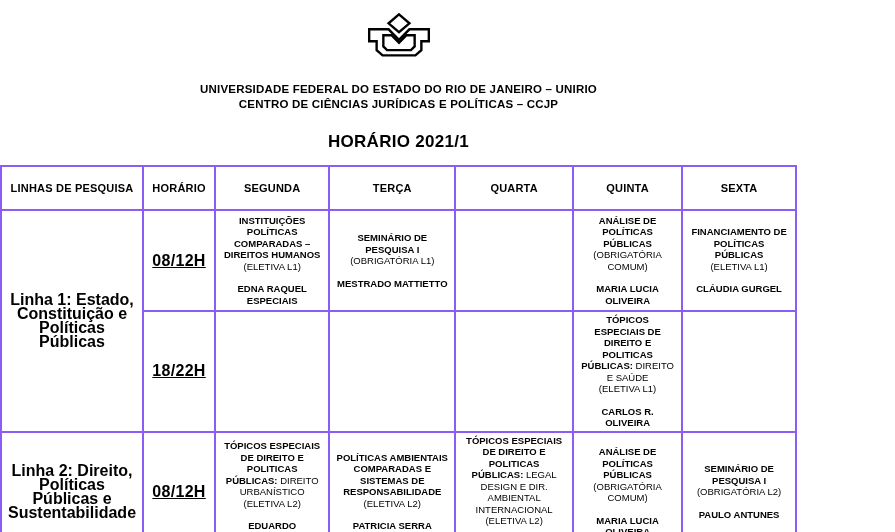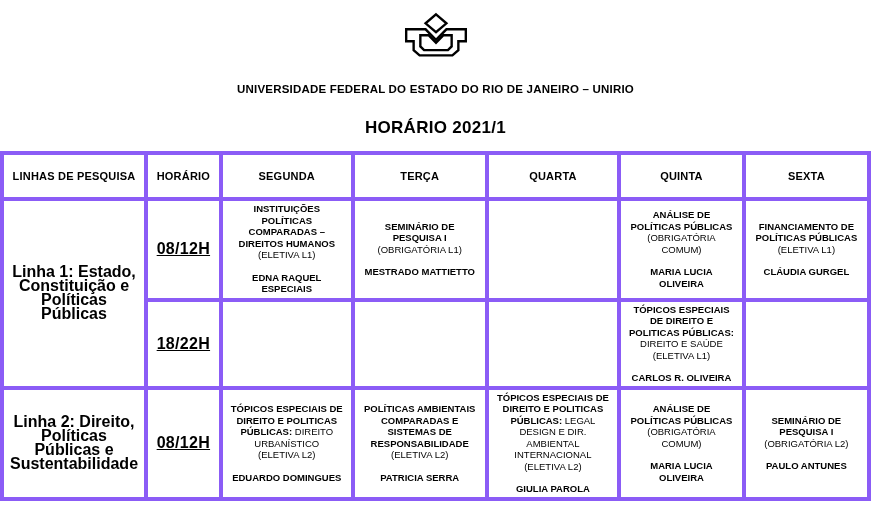--- a/index.html
+++ b/index.html
@@ -3,21 +3,21 @@
 <meta charset="utf-8">
 <style>
   html, body { margin: 0; padding: 0; }
   body {
     width: 895px; height: 532px;
     background: #ffffff;
     color: #000000;
     font-family: "Liberation Sans", sans-serif;
     overflow: hidden;
   }
-  .page { width: 871px; height: 532px; position: relative; }
+  .page { width: 797px; height: 532px; position: relative; }
 
   .logo-wrap { padding-top: 6px; text-align: center; }
   .logo-wrap svg { display: inline-block; }
 
   .org-block { margin-top: 12px; text-align: center; }
   .org-line {
     font-size: 11.5px; font-weight: bold; line-height: 14.5px;
     letter-spacing: 0.2px;
   }
 
@@ -25,21 +25,21 @@
     margin-top: 21px; text-align: center;
     font-size: 17px; font-weight: bold; letter-spacing: 0.3px;
   }
 
   table.schedule {
     border-collapse: collapse;
     table-layout: fixed;
     margin: 13px auto 0 auto;
   }
   table.schedule th, table.schedule td {
-    border: 4px solid #8b5cf6;
+    border: 2px solid #8b5cf6;
     vertical-align: middle;
     text-align: center;
     padding: 2px 6px;
     overflow: hidden;
   }
   th.day-header {
     font-size: 11px; font-weight: bold; height: 38px; letter-spacing: 0.2px;
   }
   td.linha-cell {
     font-size: 16px; font-weight: bold; line-height: 14px; padding: 2px 12px;
@@ -64,20 +64,21 @@
       <path d="M55 4 L69 16 L55 28 L41 16 Z"></path>
 
       <path d="M15 24 H41 L55 38 L69 24 H95 V40 H85 V52 L77 59 H33 L25 52 V40 H15 Z"></path>
 
       <path d="M34 32 H45 L55 42 L65 32 H76 V47 L71 52 H39 L34 47 Z"></path>
     </svg>
   </div>
 
   <div class="org-block">
     <div class="org-line">UNIVERSIDADE FEDERAL DO ESTADO DO RIO DE JANEIRO – UNIRIO</div>
+    <div class="org-line">CENTRO DE CIÊNCIAS JURÍDICAS E POLÍTICAS – CCJP</div>
   </div>
 
   <div class="doc-title">HORÁRIO 2021/1</div>
 
   <table class="schedule">
     <colgroup id="cols">
         <col style="width: 122px;">
         <col style="width: 75px;">
         <col style="width: 135px;">
         <col style="width: 135px;">

